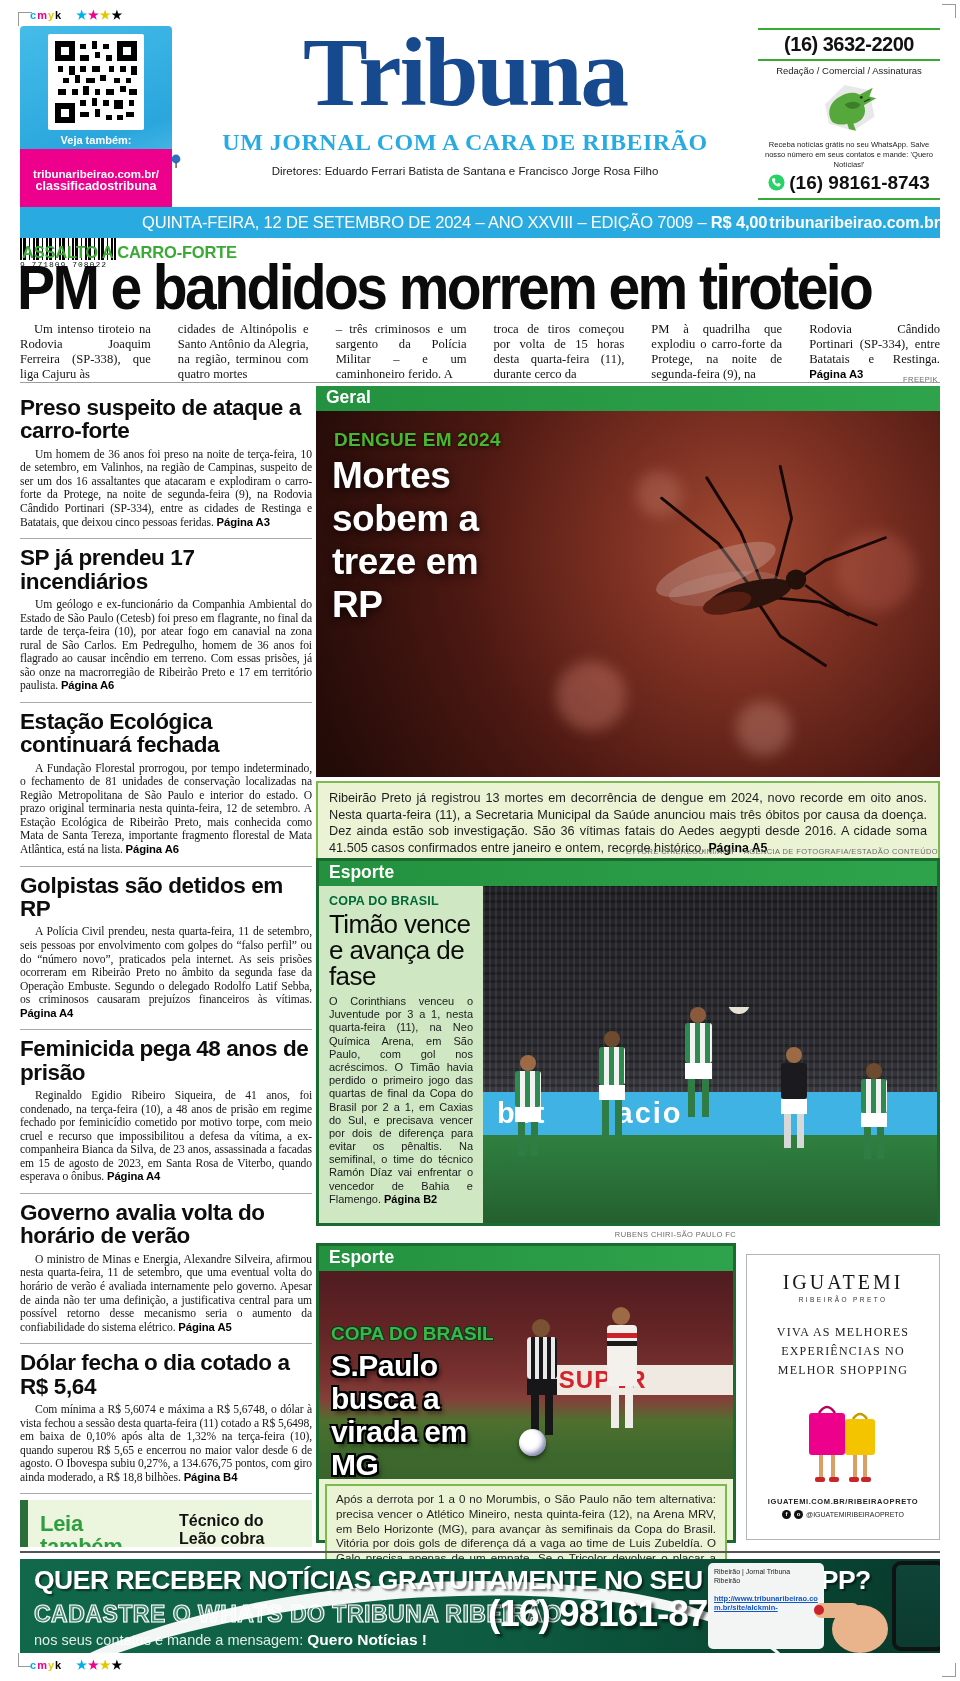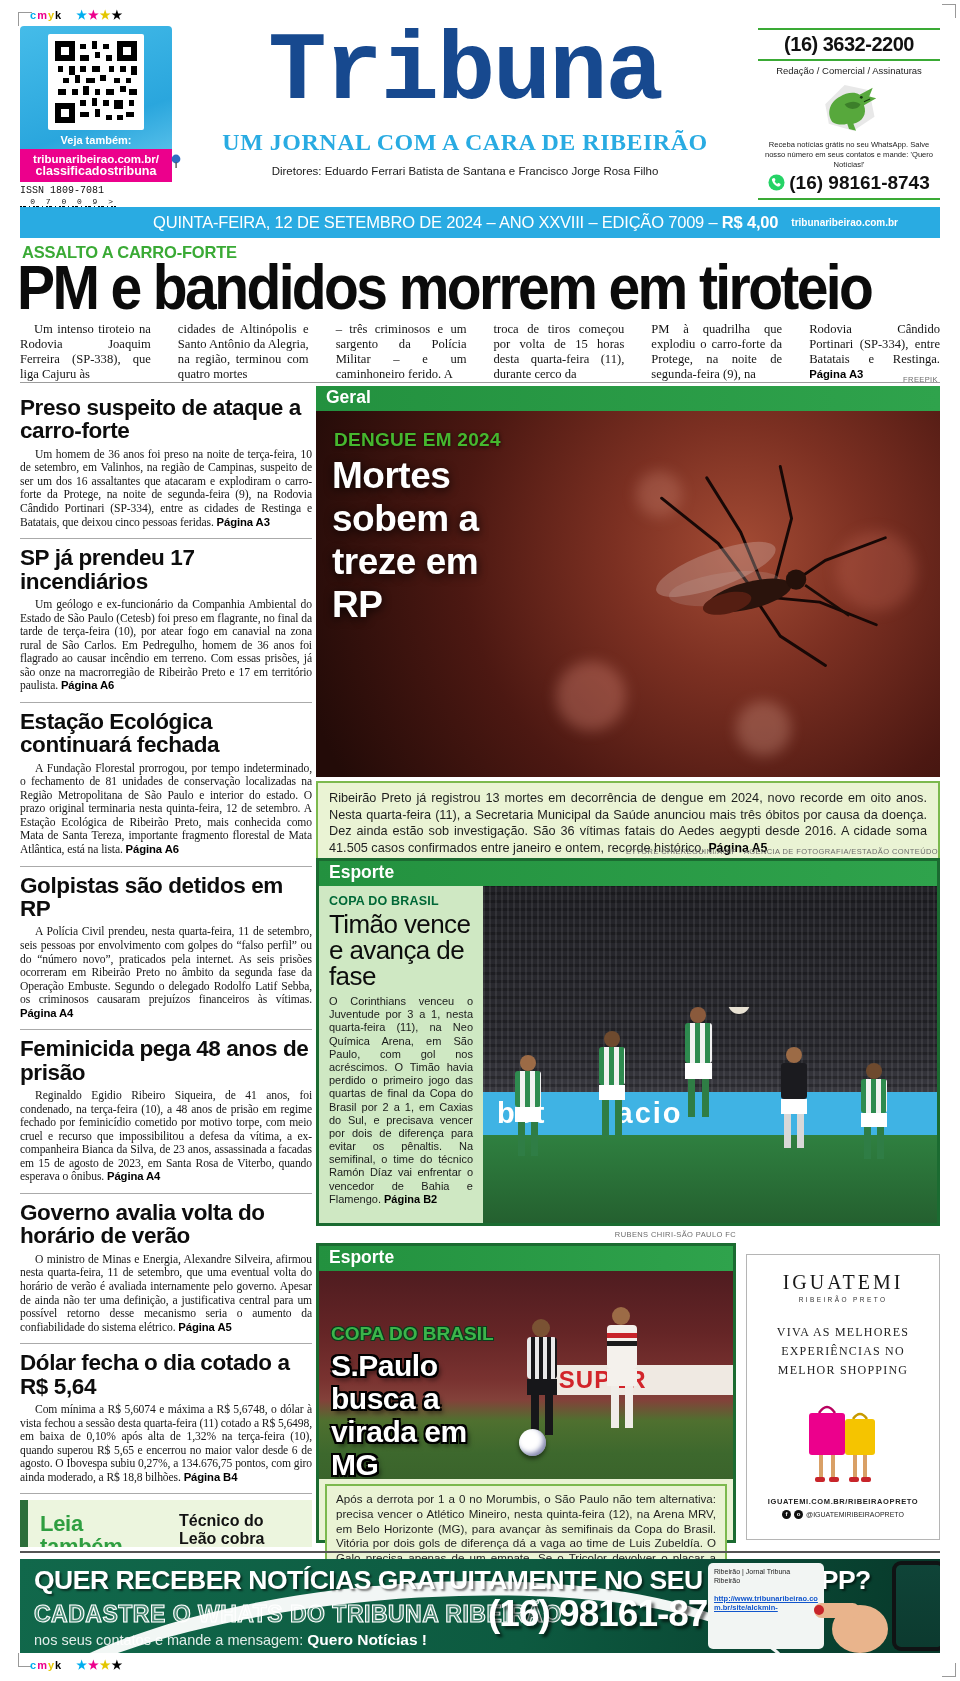--- a/index.html
+++ b/index.html
@@ -9,43 +9,43 @@
 
 .regmarks{position:absolute;left:30px;font-size:11px;font-weight:bold;letter-spacing:1px}
 .regmarks .st{font-size:12px}
 .crop{position:absolute;width:14px;height:14px;border-color:#999}
 
 .header{position:absolute;left:20px;top:26px;width:920px;height:178px;display:flex}
 .qrcol{width:152px}
 .qrbox{background:linear-gradient(160deg,#45bce9,#2aa6dd 60%,#6fcdf0);padding:6px 6px 0;border-radius:4px}
 .qrwhite{background:#fff;width:96px;height:96px;margin:2px auto 4px;display:flex;align-items:center;justify-content:center;border-radius:2px}
 .veja{color:#fff;font-size:11px;font-weight:bold;text-align:center;padding-bottom:3px}
-.pinkbar{background:#ec008c;margin:0 -6px;padding:4px 4px;text-align:center;color:#fff;line-height:1.05}
+.pinkbar{background:#ec008c;margin:0 -6px;padding:19px 4px;text-align:center;color:#fff;line-height:1.05}
 .pinkbar .l1{font-size:11.5px;font-weight:bold}
 .pinkbar .l2{font-size:12.5px;font-weight:bold}
 .issn{font-family:"Liberation Mono",monospace;font-size:10px;margin-top:3px}
 .bcrow{display:flex;align-items:flex-end;gap:6px;margin-top:1px}
 .bars{height:24px;background:repeating-linear-gradient(90deg,#000 0 2px,#fff 2px 3px,#000 3px 6px,#fff 6px 9px,#000 9px 10px,#fff 10px 13px)}
 .bc-main{width:96px}
 .bc-digits{font-family:"Liberation Mono",monospace;font-size:8px;letter-spacing:1px}
 .masthead{flex:1;text-align:center;padding-top:2px}
-.brand{font-family:Liberation Mono, monospace;font-weight:bold;font-size:97px;line-height:.92;color:#17498f;letter-spacing:-2px}
+.brand{font-family:Liberation Serif, serif;font-weight:bold;font-size:97px;line-height:.92;color:#17498f;letter-spacing:-2px}
 .tagline{font-family:"Liberation Serif",serif;font-weight:bold;font-size:24px;color:#29abe2;letter-spacing:.5px;margin-top:12px}
 .directors{font-size:11.5px;color:#1a1a1a;margin-top:9px}
 .contact{width:182px;text-align:center;font-size:10px}
 .gline{border-top:2px solid #3aaa35;margin:2px 0}
 .cphone{font-size:20px;font-weight:bold;letter-spacing:-.5px;padding:1px 0}
 .cdept{font-size:9.5px;color:#222;padding:2px 0 1px}
 .cnote{font-size:7.6px;line-height:1.3;color:#222;margin:1px 0 2px}
 .warow{display:flex;align-items:center;justify-content:center;gap:4px;font-size:19px;font-weight:bold;padding-bottom:2px}
 
 .datebar{position:absolute;left:20px;top:207px;width:920px;height:31px;background:#29abe2;color:#fff;display:flex;align-items:center}
 .datemain{flex:1;text-align:center;font-size:16.5px;letter-spacing:-.2px;padding-left:120px}
 .datemain b{font-weight:bold}
-.datesite{font-size:10px;font-weight:bold;padding-right:42px}
+.datesite{font-size:16px;font-weight:bold;}
 
 .kicker{position:absolute;left:22px;top:243px;color:#3aaa35;font-weight:bold;font-size:16.5px;letter-spacing:-.2px}
 .mainhead{position:absolute;left:17px;top:257px;width:928px;font-weight:bold;font-size:57px;letter-spacing:-2.6px;line-height:.95;color:#0b0b0b;transform:scaleY(1.1);transform-origin:left top;white-space:nowrap}
 .lead{position:absolute;left:20px;top:322px;width:920px;display:grid;grid-template-columns:repeat(6,1fr);gap:27px;
   font-family:"Liberation Serif",serif;font-size:12.6px;line-height:1.2;text-align:justify;color:#141414}
 .lead .col0{text-indent:14px}
 .pgref{font-family:"Liberation Sans",sans-serif;font-weight:bold;font-size:11.3px;color:#000}
 .hairline{position:absolute;left:20px;top:382px;width:920px;border-top:1px solid #9c9c9c}
 
 .leftcol{position:absolute;left:20px;top:389px;width:292px;height:1158px;overflow:hidden}

